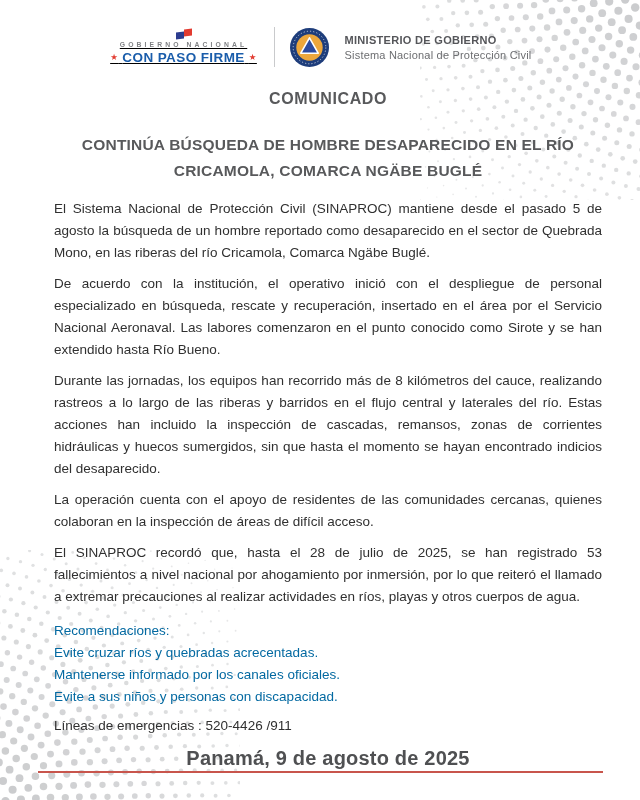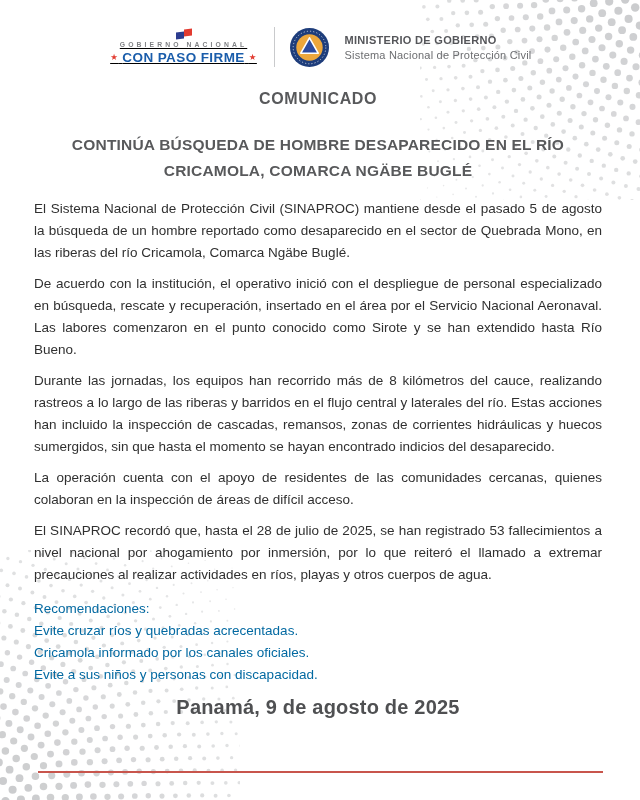--- a/index.html
+++ b/index.html
@@ -35,21 +35,21 @@
     letter-spacing:0.4px; white-space:nowrap;
   }
   .star { color:#e23b30; font-size:8.5px; vertical-align:2px; }
   .header-divider { width:1px; height:40px; background:#c9cacc; }
   .ministry { display:flex; align-items:center; gap:16px; }
   .emblem { width:39px; height:39px; display:block; }
   .min-title { font-size:11px; font-weight:bold; color:#55565a; letter-spacing:0.3px; margin-bottom:3px; }
   .min-sub { font-size:11px; color:#6d6e71; letter-spacing:0.2px; }
 
   
-  .doc { position:relative; z-index:2; padding:0 38px 0 34px; }
+  .doc { position:relative; z-index:2; padding:0 38px 0 54px; }
   .doc-title {
     text-align:center; font-size:16px; font-weight:bold;
     color:#58595b; letter-spacing:0.6px; margin-top:23px;
   }
   .headline {
     text-align:center; font-size:15.5px; font-weight:bold;
     color:#58595b; line-height:26px; margin-top:24px; letter-spacing:0.2px;
   }
   .para {
     font-size:13.5px; line-height:22px; color:#303030;
@@ -765,22 +765,23 @@
 
     <p class="para">El Sistema Nacional de Protección Civil (SINAPROC) mantiene desde el pasado 5 de agosto la búsqueda de un hombre reportado como desaparecido en el sector de Quebrada Mono, en las riberas del río Cricamola, Comarca Ngäbe Buglé.</p>
     <p class="para">De acuerdo con la institución, el operativo inició con el despliegue de personal especializado en búsqueda, rescate y recuperación, insertado en el área por el Servicio Nacional Aeronaval. Las labores comenzaron en el punto conocido como Sirote y se han extendido hasta Río Bueno.</p>
     <p class="para">Durante las jornadas, los equipos han recorrido más de 8 kilómetros del cauce, realizando rastreos a lo largo de las riberas y barridos en el flujo central y laterales del río. Estas acciones han incluido la inspección de cascadas, remansos, zonas de corrientes hidráulicas y huecos sumergidos, sin que hasta el momento se hayan encontrado indicios del desaparecido.</p>
     <p class="para">La operación cuenta con el apoyo de residentes de las comunidades cercanas, quienes colaboran en la inspección de áreas de difícil acceso.</p>
     <p class="para">El SINAPROC recordó que, hasta el 28 de julio de 2025, se han registrado 53 fallecimientos a nivel nacional por ahogamiento por inmersión, por lo que reiteró el llamado a extremar precauciones al realizar actividades en ríos, playas y otros cuerpos de agua.</p>
 
     <div class="reco">
       <div>Recomendaciones:</div>
       <div>Evite cruzar ríos y quebradas acrecentadas.</div>
-      <div>Cricamola informado por los canales oficiales.</div>
+      <div>Mantenerse informado por los canales oficiales.</div>
       <div>Evite a sus niños y personas con discapacidad.</div>
     </div>
 
+    <p class="emergency">Líneas de emergencias : 520-4426 /911</p>
 
     <div class="dateline">Panamá, 9 de agosto de 2025</div>
   </main>
 
   <div class="red-rule" style="background: rgb(200, 85, 76);"></div>
 </div>
 
 </body></html>

